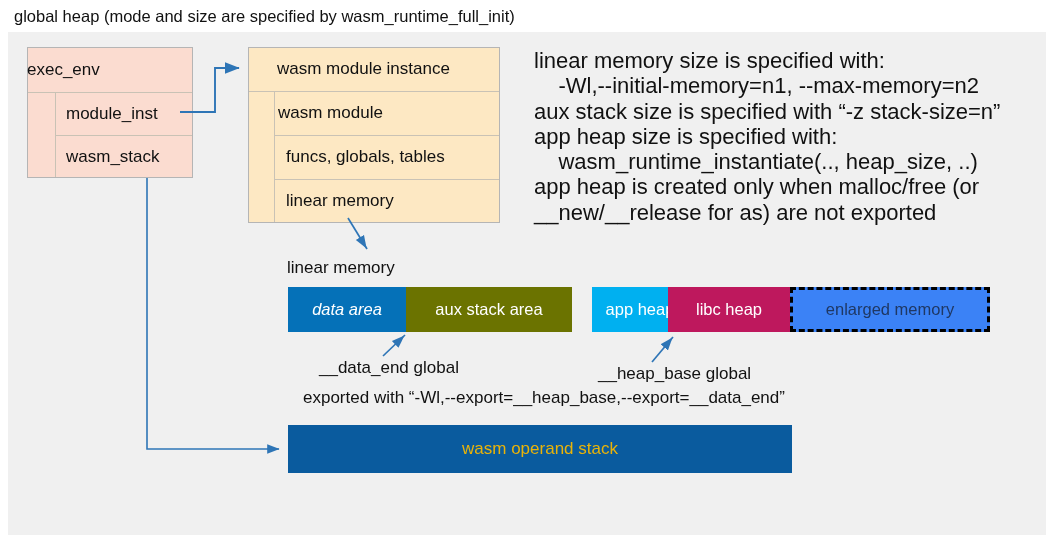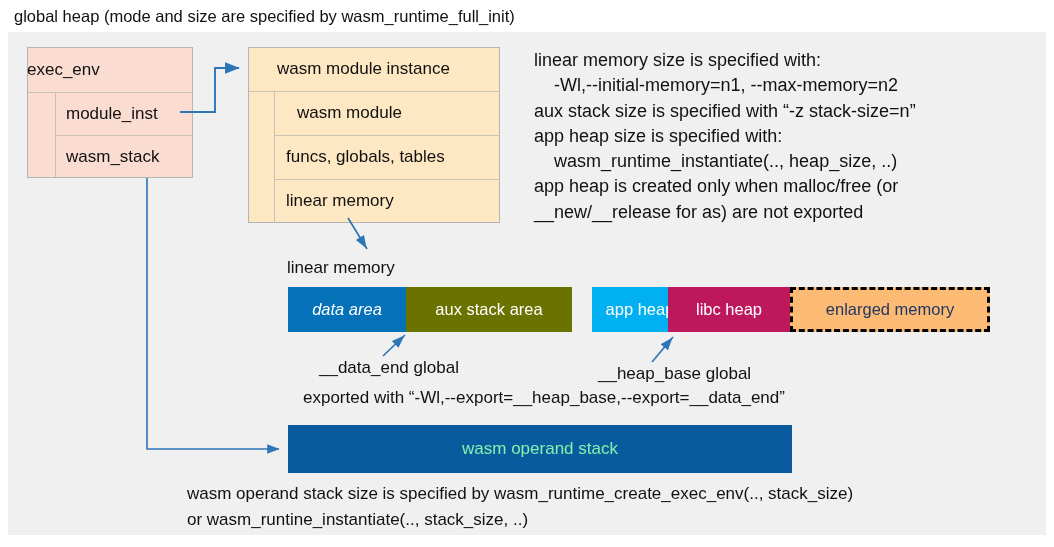--- a/index.html
+++ b/index.html
@@ -71,21 +71,21 @@
     position: absolute;
     background: #c9c2b5;
     width: 1px;
   }
 
   
   .infotext {
     position: absolute;
     left: 534px;
     top: 48px;
-    font-size: 18px;
+    font-size: 22px;
     line-height: 25.3px;
     color: #111111;
     white-space: pre;
   }
 
   
   .lm-caption {
     position: absolute;
     left: 287px;
     top: 258px;
@@ -101,21 +101,21 @@
     height: 45px;
     box-sizing: border-box;
     display: flex;
     align-items: center;
     justify-content: center;
     font-size: 16.5px;
     color: #ffffff;
     white-space: nowrap;
   }
   .memseg.dashed {
-    background: #fdba74;
+    background: #3b82f6;
     border: 3px dashed #000000;
     color: #1f3864;
   }
 
   
   .anno {
     position: absolute;
     font-size: 17px;
     color: #111111;
     white-space: nowrap;
@@ -126,21 +126,21 @@
     position: absolute;
     left: 288px;
     top: 425px;
     width: 504px;
     height: 48px;
     background: #0a5b9e;
     display: flex;
     align-items: center;
     justify-content: center;
     font-size: 17px;
-    color: #86efac;
+    color: #eab308;
     white-space: nowrap;
   }
 
   .bottomtext {
     position: absolute;
     left: 187px;
     top: 481px;
     font-size: 17px;
     line-height: 26px;
     color: #111111;
@@ -171,21 +171,21 @@
   <div class="col-sep" style="left:55px; top:92px; height:85px;"></div>
   <div class="box-label" style="left:55px; top:92px; width:138px; height:43px; padding-left:11px;">module_inst</div>
   <div class="row-sep" style="left:55px; top:135px; width:137px;"></div>
   <div class="box-label" style="left:55px; top:135px; width:138px; height:43px; padding-left:11px;">wasm_stack</div>
 
   <div class="box cream" style="left:248px; top:47px; width:252px; height:176px;">
   </div>
   <div class="box-label" style="left:248px; top:47px; width:252px; height:44px; padding-left:29px;">wasm module instance</div>
   <div class="row-sep" style="left:249px; top:91px; width:250px;"></div>
   <div class="col-sep" style="left:274px; top:91px; height:131px;"></div>
-  <div class="box-label" style="left:277px; top:91px; width:226px; height:44px; padding-left:20px;">wasm module</div>
+  <div class="box-label" style="left:258px; top:91px; width:226px; height:44px; padding-left:20px;">wasm module</div>
   <div class="row-sep" style="left:274px; top:135px; width:225px;"></div>
   <div class="box-label" style="left:274px; top:135px; width:226px; height:44px; padding-left:12px;">funcs, globals, tables</div>
   <div class="row-sep" style="left:274px; top:179px; width:225px;"></div>
   <div class="box-label" style="left:274px; top:179px; width:226px; height:44px; padding-left:12px;">linear memory</div>
 
   <div class="infotext">linear memory size is specified with:
     -Wl,--initial-memory=n1, --max-memory=n2
 aux stack size is specified with “-z stack-size=n”
 app heap size is specified with:
     wasm_runtime_instantiate(.., heap_size, ..)
@@ -198,22 +198,20 @@
   <div class="memseg" style="left:406px; width:166px; background:#6b7300;">aux stack area</div>
   <div class="memseg" style="left:592px; width:96px; background:#00b0f0;">app heap</div>
   <div class="memseg" style="left:668px; width:122px; background:#be185d;">libc heap</div>
   <div class="memseg dashed" style="left:790px; width:200px;">enlarged memory</div>
 
   <div class="anno" style="left:319px; top:358px;">__data_end global</div>
   <div class="anno" style="left:303px; top:388px;">exported with “-Wl,--export=__heap_base,--export=__data_end”</div>
   <div class="anno" style="left:598px; top:364px;">__heap_base global</div>
 
   <div class="opstack">wasm operand stack</div>
-  <div class="bottomtext">wasm operand stack size is specified by wasm_runtime_create_exec_env(.., stack_size)
-or wasm_runtine_instantiate(.., stack_size, ..)</div>
 
   <svg class="overlay" viewBox="0 0 1054 547" xmlns="http://www.w3.org/2000/svg">
     <defs>
       <marker id="ah" markerWidth="9" markerHeight="9" refX="7.4" refY="3.3" orient="auto" markerUnits="strokeWidth">
         <path d="M0,0.3 L7.8,3.3 L0,6.3 z" fill="#2e75b6"></path>
       </marker>
       <marker id="ahs" markerWidth="10" markerHeight="10" refX="8" refY="3.2" orient="auto" markerUnits="strokeWidth">
         <path d="M0,0.4 L7.6,3.2 L0,6.0 z" fill="#2e75b6"></path>
       </marker>
     </defs>

